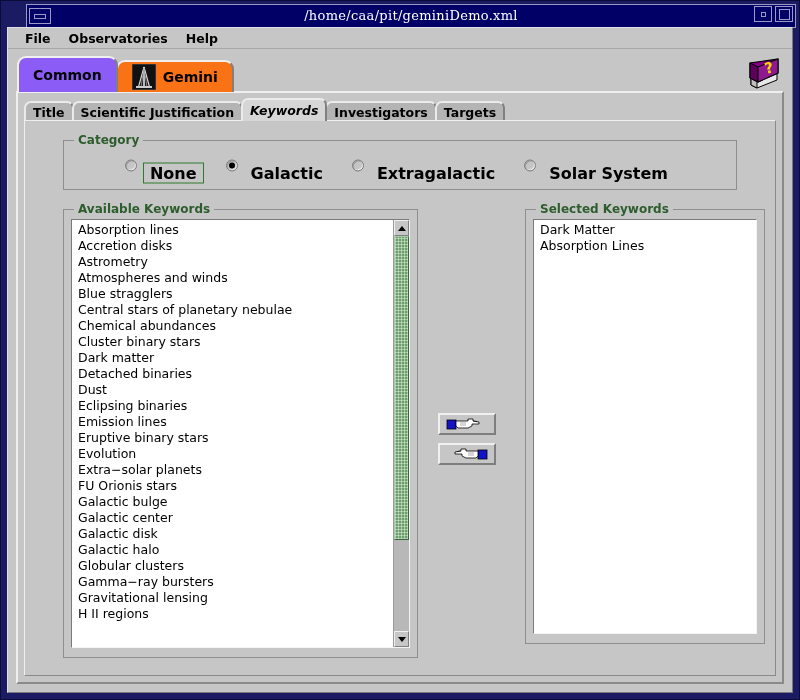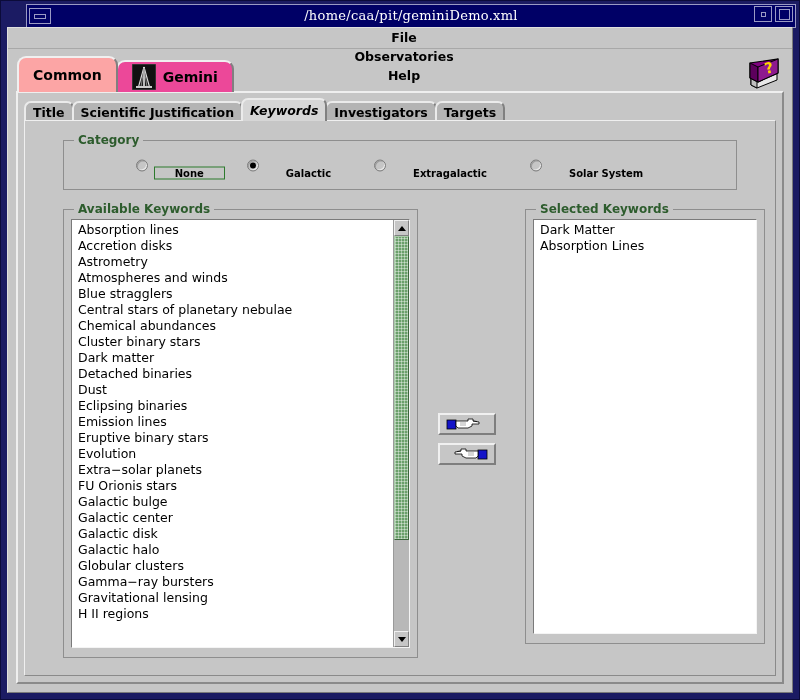--- a/index.html
+++ b/index.html
@@ -114,21 +114,20 @@
 
   
   .menubar {
     height: 21px;
     background: #c6c6c6;
     display: flex;
     align-items: center;
     padding-left: 8px;
     border-bottom: 1px solid #a8a8a8;
     box-sizing: border-box;
-    flex-direction: column;
   }
   .menu-item {
     font-size: 12.5px;
     font-family: "DejaVu Sans", sans-serif;
     font-weight: bold;
     color: #000000;
     padding: 2px 9px;
     cursor: default;
     white-space: nowrap;
   }
@@ -164,26 +163,26 @@
     box-sizing: border-box;
     border-top: 2px solid #f0f0f0;
     border-left: 2px solid #f0f0f0;
     border-right: 2px solid #808080;
     border-bottom: none;
     border-radius: 9px 9px 0 0;
     cursor: pointer;
     position: relative;
   }
   .otab.selected {
-    background: #fca5a5;
+    background: #8b5cf6;
     height: 36px;
     z-index: 3;
   }
   .otab.unselected {
-    background: #ec4899;
+    background: #f97316;
     height: 32px;
     margin-left: -2px;
     z-index: 1;
     margin-top: 35px;
   }
   .gemini-icon {
     width: 24px;
     height: 26px;
     margin-right: 7px;
     flex: none;
@@ -311,26 +310,26 @@
   }
   .radio-circle.checked::after {
     content: "";
     width: 6px;
     height: 6px;
     border-radius: 50%;
     background: #000000;
   }
   .radio-label {
     margin-left: 6px;
-    font-size: 10px;
+    font-size: 16px;
     font-weight: bold;
     font-family: "DejaVu Sans", sans-serif;
     color: #000;
     white-space: nowrap;
-    padding: 0 20px;
+    padding: 0 6px;
     border: 1px solid transparent;
     margin-top: 16px;
   }
   .radio-label.focused {
     border: 1px solid #2d7a2d;
   }
 
   
   #available-box {
     left: 38px;

